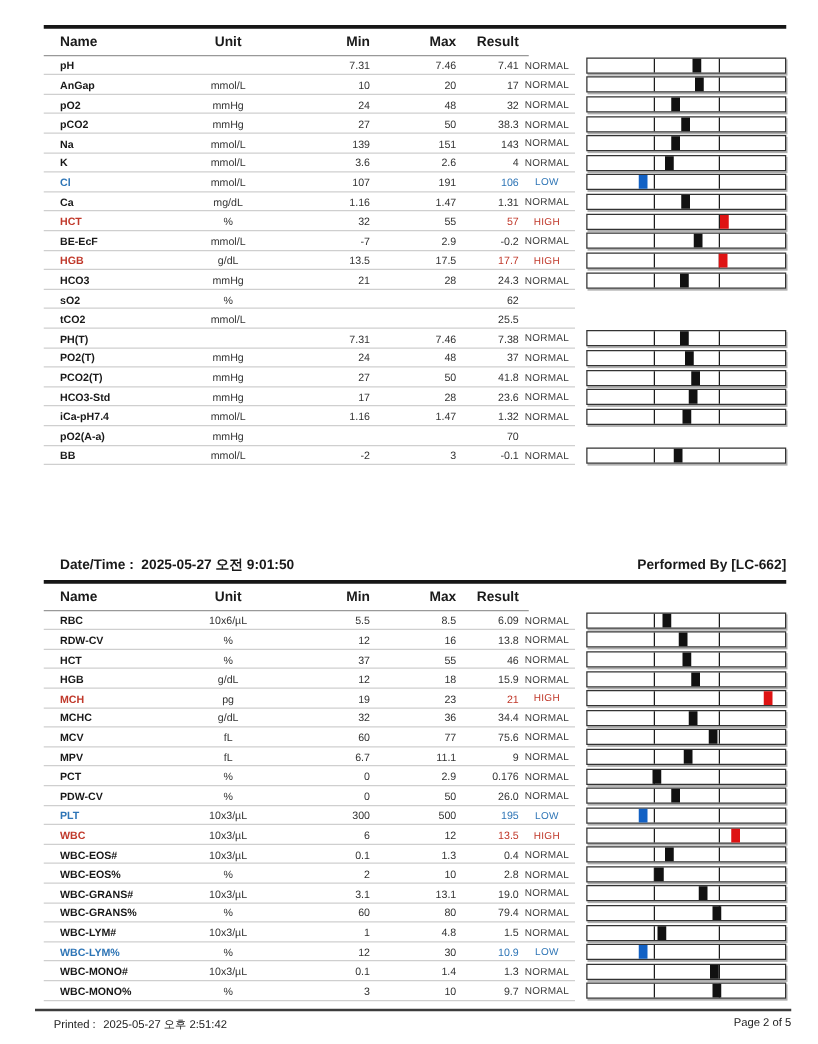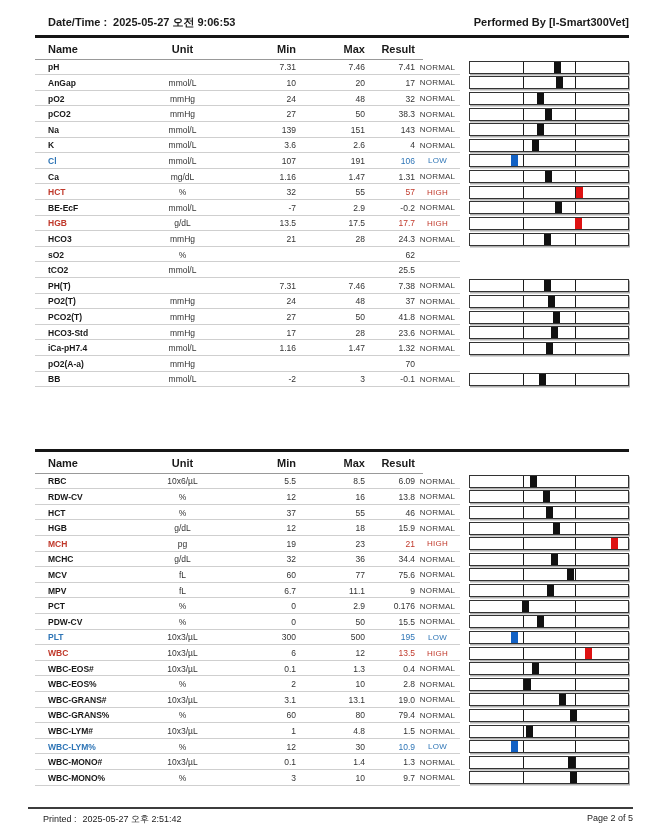--- a/index.html
+++ b/index.html
@@ -40,307 +40,307 @@
   .footer { position:absolute; top:813px; left:43px; width:590px; display:flex;
             justify-content:space-between; font-size:9px; color:#222; }
   .footer .p-label { margin-right:6px;text-align:center; }
 </style>
 </head>
 <body>
 
 <div class="page">
 
   <div class="section sec1">
+    <div class="thick-rule"></div>
+    <div class="grid-row col-head">
+      <div class="c-name">Name</div>
+      <div class="c-unit">Unit</div>
+      <div class="c-min">Min</div>
+      <div class="c-max">Max</div>
+      <div class="c-result">Result</div>
+    </div>
+    <div>
+        <div class="grid-row row">
+          <div class="c-name">pH</div>
+          <div class="c-unit"></div>
+          <div class="c-min">7.31</div>
+          <div class="c-max">7.46</div>
+          <div class="c-result">7.41</div>
+          <div class="c-status">NORMAL</div>
+          <div class="bar">
+            <span class="div" style="left: 33.33%;"></span>
+            <span class="div" style="left: 66.66%;"></span>
+            <span class="marker" style="left: 84.2778px;"></span>
+          </div>
+        </div>
+        <div class="grid-row row">
+          <div class="c-name">AnGap</div>
+          <div class="c-unit">mmol/L</div>
+          <div class="c-min">10</div>
+          <div class="c-max">20</div>
+          <div class="c-result">17</div>
+          <div class="c-status">NORMAL</div>
+          <div class="bar">
+            <span class="div" style="left: 33.33%;"></span>
+            <span class="div" style="left: 66.66%;"></span>
+            <span class="marker" style="left: 86.0333px;"></span>
+          </div>
+        </div>
+        <div class="grid-row row">
+          <div class="c-name">pO2</div>
+          <div class="c-unit">mmHg</div>
+          <div class="c-min">24</div>
+          <div class="c-max">48</div>
+          <div class="c-result">32</div>
+          <div class="c-status">NORMAL</div>
+          <div class="bar">
+            <span class="div" style="left: 33.33%;"></span>
+            <span class="div" style="left: 66.66%;"></span>
+            <span class="marker" style="left: 66.7222px;"></span>
+          </div>
+        </div>
+        <div class="grid-row row">
+          <div class="c-name">pCO2</div>
+          <div class="c-unit">mmHg</div>
+          <div class="c-min">27</div>
+          <div class="c-max">50</div>
+          <div class="c-result">38.3</div>
+          <div class="c-status">NORMAL</div>
+          <div class="bar">
+            <span class="div" style="left: 33.33%;"></span>
+            <span class="div" style="left: 66.66%;"></span>
+            <span class="marker" style="left: 75.042px;"></span>
+          </div>
+        </div>
+        <div class="grid-row row">
+          <div class="c-name">Na</div>
+          <div class="c-unit">mmol/L</div>
+          <div class="c-min">139</div>
+          <div class="c-max">151</div>
+          <div class="c-result">143</div>
+          <div class="c-status">NORMAL</div>
+          <div class="bar">
+            <span class="div" style="left: 33.33%;"></span>
+            <span class="div" style="left: 66.66%;"></span>
+            <span class="marker" style="left: 66.7222px;"></span>
+          </div>
+        </div>
+        <div class="grid-row row">
+          <div class="c-name">K</div>
+          <div class="c-unit">mmol/L</div>
+          <div class="c-min">3.6</div>
+          <div class="c-max">2.6</div>
+          <div class="c-result">4</div>
+          <div class="c-status">NORMAL</div>
+          <div class="bar">
+            <span class="div" style="left: 33.33%;"></span>
+            <span class="div" style="left: 66.66%;"></span>
+            <span class="marker" style="left: 61.5588px;"></span>
+          </div>
+        </div>
+        <div class="grid-row row">
+          <div class="c-name low-text">Cl</div>
+          <div class="c-unit">mmol/L</div>
+          <div class="c-min">107</div>
+          <div class="c-max">191</div>
+          <div class="c-result low-text">106</div>
+          <div class="c-status low-text">LOW</div>
+          <div class="bar">
+            <span class="div" style="left: 33.33%;"></span>
+            <span class="div" style="left: 66.66%;"></span>
+            <span class="marker low" style="left: 41.2667px;"></span>
+          </div>
+        </div>
+        <div class="grid-row row">
+          <div class="c-name">Ca</div>
+          <div class="c-unit">mg/dL</div>
+          <div class="c-min">1.16</div>
+          <div class="c-max">1.47</div>
+          <div class="c-result">1.31</div>
+          <div class="c-status">NORMAL</div>
+          <div class="bar">
+            <span class="div" style="left: 33.33%;"></span>
+            <span class="div" style="left: 66.66%;"></span>
+            <span class="marker" style="left: 74.6505px;"></span>
+          </div>
+        </div>
+        <div class="grid-row row">
+          <div class="c-name high-text">HCT</div>
+          <div class="c-unit">%</div>
+          <div class="c-min">32</div>
+          <div class="c-max">55</div>
+          <div class="c-result high-text">57</div>
+          <div class="c-status high-text">HIGH</div>
+          <div class="bar">
+            <span class="div" style="left: 33.33%;"></span>
+            <span class="div" style="left: 66.66%;"></span>
+            <span class="marker high" style="left: 106.413px;"></span>
+          </div>
+        </div>
+        <div class="grid-row row">
+          <div class="c-name">BE-EcF</div>
+          <div class="c-unit">mmol/L</div>
+          <div class="c-min">-7</div>
+          <div class="c-max">2.9</div>
+          <div class="c-result">-0.2</div>
+          <div class="c-status">NORMAL</div>
+          <div class="bar">
+            <span class="div" style="left: 33.33%;"></span>
+            <span class="div" style="left: 66.66%;"></span>
+            <span class="marker" style="left: 84.8098px;"></span>
+          </div>
+        </div>
+        <div class="grid-row row">
+          <div class="c-name high-text">HGB</div>
+          <div class="c-unit">g/dL</div>
+          <div class="c-min">13.5</div>
+          <div class="c-max">17.5</div>
+          <div class="c-result high-text">17.7</div>
+          <div class="c-status high-text">HIGH</div>
+          <div class="bar">
+            <span class="div" style="left: 33.33%;"></span>
+            <span class="div" style="left: 66.66%;"></span>
+            <span class="marker high" style="left: 104.993px;"></span>
+          </div>
+        </div>
+        <div class="grid-row row">
+          <div class="c-name">HCO3</div>
+          <div class="c-unit">mmHg</div>
+          <div class="c-min">21</div>
+          <div class="c-max">28</div>
+          <div class="c-result">24.3</div>
+          <div class="c-status">NORMAL</div>
+          <div class="bar">
+            <span class="div" style="left: 33.33%;"></span>
+            <span class="div" style="left: 66.66%;"></span>
+            <span class="marker" style="left: 73.9952px;"></span>
+          </div>
+        </div>
+        <div class="grid-row row">
+          <div class="c-name">sO2</div>
+          <div class="c-unit">%</div>
+          <div class="c-min"></div>
+          <div class="c-max"></div>
+          <div class="c-result">62</div>
+          <div class="c-status"></div>
+        </div>
+        <div class="grid-row row">
+          <div class="c-name">tCO2</div>
+          <div class="c-unit">mmol/L</div>
+          <div class="c-min"></div>
+          <div class="c-max"></div>
+          <div class="c-result">25.5</div>
+          <div class="c-status"></div>
+        </div>
+        <div class="grid-row row">
+          <div class="c-name">PH(T)</div>
+          <div class="c-unit"></div>
+          <div class="c-min">7.31</div>
+          <div class="c-max">7.46</div>
+          <div class="c-result">7.38</div>
+          <div class="c-status">NORMAL</div>
+          <div class="bar">
+            <span class="div" style="left: 33.33%;"></span>
+            <span class="div" style="left: 66.66%;"></span>
+            <span class="marker" style="left: 73.7444px;"></span>
+          </div>
+        </div>
+        <div class="grid-row row">
+          <div class="c-name">PO2(T)</div>
+          <div class="c-unit">mmHg</div>
+          <div class="c-min">24</div>
+          <div class="c-max">48</div>
+          <div class="c-result">37</div>
+          <div class="c-status">NORMAL</div>
+          <div class="bar">
+            <span class="div" style="left: 33.33%;"></span>
+            <span class="div" style="left: 66.66%;"></span>
+            <span class="marker" style="left: 77.6944px;"></span>
+          </div>
+        </div>
+        <div class="grid-row row">
+          <div class="c-name">PCO2(T)</div>
+          <div class="c-unit">mmHg</div>
+          <div class="c-min">27</div>
+          <div class="c-max">50</div>
+          <div class="c-result">41.8</div>
+          <div class="c-status">NORMAL</div>
+          <div class="bar">
+            <span class="div" style="left: 33.33%;"></span>
+            <span class="div" style="left: 66.66%;"></span>
+            <span class="marker" style="left: 83.0565px;"></span>
+          </div>
+        </div>
+        <div class="grid-row row">
+          <div class="c-name">HCO3-Std</div>
+          <div class="c-unit">mmHg</div>
+          <div class="c-min">17</div>
+          <div class="c-max">28</div>
+          <div class="c-result">23.6</div>
+          <div class="c-status">NORMAL</div>
+          <div class="bar">
+            <span class="div" style="left: 33.33%;"></span>
+            <span class="div" style="left: 66.66%;"></span>
+            <span class="marker" style="left: 80.7667px;"></span>
+          </div>
+        </div>
+        <div class="grid-row row">
+          <div class="c-name">iCa-pH7.4</div>
+          <div class="c-unit">mmol/L</div>
+          <div class="c-min">1.16</div>
+          <div class="c-max">1.47</div>
+          <div class="c-result">1.32</div>
+          <div class="c-status">NORMAL</div>
+          <div class="bar">
+            <span class="div" style="left: 33.33%;"></span>
+            <span class="div" style="left: 66.66%;"></span>
+            <span class="marker" style="left: 76.3495px;"></span>
+          </div>
+        </div>
+        <div class="grid-row row">
+          <div class="c-name">pO2(A-a)</div>
+          <div class="c-unit">mmHg</div>
+          <div class="c-min"></div>
+          <div class="c-max"></div>
+          <div class="c-result">70</div>
+          <div class="c-status"></div>
+        </div>
+        <div class="grid-row row">
+          <div class="c-name">BB</div>
+          <div class="c-unit">mmol/L</div>
+          <div class="c-min">-2</div>
+          <div class="c-max">3</div>
+          <div class="c-result">-0.1</div>
+          <div class="c-status">NORMAL</div>
+          <div class="bar">
+            <span class="div" style="left: 33.33%;"></span>
+            <span class="div" style="left: 66.66%;"></span>
+            <span class="marker" style="left: 69.18px;"></span>
+          </div>
+        </div>
+      </div>
+  </div>
+
+  <div class="section sec2">
     <div class="sec-head">
       <div>
-        <span class="dt-label">Date/Time :</span><span>2025-05-27  오전 9:06:53</span>
+        <span class="dt-label">Date/Time :</span><span>2025-05-27  오전 9:01:50</span>
       </div>
-      <div>Performed By [I-Smart300Vet]</div>
+      <div>Performed By [LC-662]</div>
     </div>
     <div class="thick-rule"></div>
     <div class="grid-row col-head">
       <div class="c-name">Name</div>
       <div class="c-unit">Unit</div>
       <div class="c-min">Min</div>
       <div class="c-max">Max</div>
       <div class="c-result">Result</div>
     </div>
     <div>
         <div class="grid-row row">
-          <div class="c-name">pH</div>
-          <div class="c-unit"></div>
-          <div class="c-min">7.31</div>
-          <div class="c-max">7.46</div>
-          <div class="c-result">7.41</div>
-          <div class="c-status">NORMAL</div>
-          <div class="bar">
-            <span class="div" style="left: 33.33%;"></span>
-            <span class="div" style="left: 66.66%;"></span>
-            <span class="marker" style="left: 84.2778px;"></span>
-          </div>
-        </div>
-        <div class="grid-row row">
-          <div class="c-name">AnGap</div>
-          <div class="c-unit">mmol/L</div>
-          <div class="c-min">10</div>
-          <div class="c-max">20</div>
-          <div class="c-result">17</div>
-          <div class="c-status">NORMAL</div>
-          <div class="bar">
-            <span class="div" style="left: 33.33%;"></span>
-            <span class="div" style="left: 66.66%;"></span>
-            <span class="marker" style="left: 86.0333px;"></span>
-          </div>
-        </div>
-        <div class="grid-row row">
-          <div class="c-name">pO2</div>
-          <div class="c-unit">mmHg</div>
-          <div class="c-min">24</div>
-          <div class="c-max">48</div>
-          <div class="c-result">32</div>
-          <div class="c-status">NORMAL</div>
-          <div class="bar">
-            <span class="div" style="left: 33.33%;"></span>
-            <span class="div" style="left: 66.66%;"></span>
-            <span class="marker" style="left: 66.7222px;"></span>
-          </div>
-        </div>
-        <div class="grid-row row">
-          <div class="c-name">pCO2</div>
-          <div class="c-unit">mmHg</div>
-          <div class="c-min">27</div>
-          <div class="c-max">50</div>
-          <div class="c-result">38.3</div>
-          <div class="c-status">NORMAL</div>
-          <div class="bar">
-            <span class="div" style="left: 33.33%;"></span>
-            <span class="div" style="left: 66.66%;"></span>
-            <span class="marker" style="left: 75.042px;"></span>
-          </div>
-        </div>
-        <div class="grid-row row">
-          <div class="c-name">Na</div>
-          <div class="c-unit">mmol/L</div>
-          <div class="c-min">139</div>
-          <div class="c-max">151</div>
-          <div class="c-result">143</div>
-          <div class="c-status">NORMAL</div>
-          <div class="bar">
-            <span class="div" style="left: 33.33%;"></span>
-            <span class="div" style="left: 66.66%;"></span>
-            <span class="marker" style="left: 66.7222px;"></span>
-          </div>
-        </div>
-        <div class="grid-row row">
-          <div class="c-name">K</div>
-          <div class="c-unit">mmol/L</div>
-          <div class="c-min">3.6</div>
-          <div class="c-max">2.6</div>
-          <div class="c-result">4</div>
-          <div class="c-status">NORMAL</div>
-          <div class="bar">
-            <span class="div" style="left: 33.33%;"></span>
-            <span class="div" style="left: 66.66%;"></span>
-            <span class="marker" style="left: 61.5588px;"></span>
-          </div>
-        </div>
-        <div class="grid-row row">
-          <div class="c-name low-text">Cl</div>
-          <div class="c-unit">mmol/L</div>
-          <div class="c-min">107</div>
-          <div class="c-max">191</div>
-          <div class="c-result low-text">106</div>
-          <div class="c-status low-text">LOW</div>
-          <div class="bar">
-            <span class="div" style="left: 33.33%;"></span>
-            <span class="div" style="left: 66.66%;"></span>
-            <span class="marker low" style="left: 41.2667px;"></span>
-          </div>
-        </div>
-        <div class="grid-row row">
-          <div class="c-name">Ca</div>
-          <div class="c-unit">mg/dL</div>
-          <div class="c-min">1.16</div>
-          <div class="c-max">1.47</div>
-          <div class="c-result">1.31</div>
-          <div class="c-status">NORMAL</div>
-          <div class="bar">
-            <span class="div" style="left: 33.33%;"></span>
-            <span class="div" style="left: 66.66%;"></span>
-            <span class="marker" style="left: 74.6505px;"></span>
-          </div>
-        </div>
-        <div class="grid-row row">
-          <div class="c-name high-text">HCT</div>
-          <div class="c-unit">%</div>
-          <div class="c-min">32</div>
-          <div class="c-max">55</div>
-          <div class="c-result high-text">57</div>
-          <div class="c-status high-text">HIGH</div>
-          <div class="bar">
-            <span class="div" style="left: 33.33%;"></span>
-            <span class="div" style="left: 66.66%;"></span>
-            <span class="marker high" style="left: 106.413px;"></span>
-          </div>
-        </div>
-        <div class="grid-row row">
-          <div class="c-name">BE-EcF</div>
-          <div class="c-unit">mmol/L</div>
-          <div class="c-min">-7</div>
-          <div class="c-max">2.9</div>
-          <div class="c-result">-0.2</div>
-          <div class="c-status">NORMAL</div>
-          <div class="bar">
-            <span class="div" style="left: 33.33%;"></span>
-            <span class="div" style="left: 66.66%;"></span>
-            <span class="marker" style="left: 84.8098px;"></span>
-          </div>
-        </div>
-        <div class="grid-row row">
-          <div class="c-name high-text">HGB</div>
-          <div class="c-unit">g/dL</div>
-          <div class="c-min">13.5</div>
-          <div class="c-max">17.5</div>
-          <div class="c-result high-text">17.7</div>
-          <div class="c-status high-text">HIGH</div>
-          <div class="bar">
-            <span class="div" style="left: 33.33%;"></span>
-            <span class="div" style="left: 66.66%;"></span>
-            <span class="marker high" style="left: 104.993px;"></span>
-          </div>
-        </div>
-        <div class="grid-row row">
-          <div class="c-name">HCO3</div>
-          <div class="c-unit">mmHg</div>
-          <div class="c-min">21</div>
-          <div class="c-max">28</div>
-          <div class="c-result">24.3</div>
-          <div class="c-status">NORMAL</div>
-          <div class="bar">
-            <span class="div" style="left: 33.33%;"></span>
-            <span class="div" style="left: 66.66%;"></span>
-            <span class="marker" style="left: 73.9952px;"></span>
-          </div>
-        </div>
-        <div class="grid-row row">
-          <div class="c-name">sO2</div>
-          <div class="c-unit">%</div>
-          <div class="c-min"></div>
-          <div class="c-max"></div>
-          <div class="c-result">62</div>
-          <div class="c-status"></div>
-        </div>
-        <div class="grid-row row">
-          <div class="c-name">tCO2</div>
-          <div class="c-unit">mmol/L</div>
-          <div class="c-min"></div>
-          <div class="c-max"></div>
-          <div class="c-result">25.5</div>
-          <div class="c-status"></div>
-        </div>
-        <div class="grid-row row">
-          <div class="c-name">PH(T)</div>
-          <div class="c-unit"></div>
-          <div class="c-min">7.31</div>
-          <div class="c-max">7.46</div>
-          <div class="c-result">7.38</div>
-          <div class="c-status">NORMAL</div>
-          <div class="bar">
-            <span class="div" style="left: 33.33%;"></span>
-            <span class="div" style="left: 66.66%;"></span>
-            <span class="marker" style="left: 73.7444px;"></span>
-          </div>
-        </div>
-        <div class="grid-row row">
-          <div class="c-name">PO2(T)</div>
-          <div class="c-unit">mmHg</div>
-          <div class="c-min">24</div>
-          <div class="c-max">48</div>
-          <div class="c-result">37</div>
-          <div class="c-status">NORMAL</div>
-          <div class="bar">
-            <span class="div" style="left: 33.33%;"></span>
-            <span class="div" style="left: 66.66%;"></span>
-            <span class="marker" style="left: 77.6944px;"></span>
-          </div>
-        </div>
-        <div class="grid-row row">
-          <div class="c-name">PCO2(T)</div>
-          <div class="c-unit">mmHg</div>
-          <div class="c-min">27</div>
-          <div class="c-max">50</div>
-          <div class="c-result">41.8</div>
-          <div class="c-status">NORMAL</div>
-          <div class="bar">
-            <span class="div" style="left: 33.33%;"></span>
-            <span class="div" style="left: 66.66%;"></span>
-            <span class="marker" style="left: 83.0565px;"></span>
-          </div>
-        </div>
-        <div class="grid-row row">
-          <div class="c-name">HCO3-Std</div>
-          <div class="c-unit">mmHg</div>
-          <div class="c-min">17</div>
-          <div class="c-max">28</div>
-          <div class="c-result">23.6</div>
-          <div class="c-status">NORMAL</div>
-          <div class="bar">
-            <span class="div" style="left: 33.33%;"></span>
-            <span class="div" style="left: 66.66%;"></span>
-            <span class="marker" style="left: 80.7667px;"></span>
-          </div>
-        </div>
-        <div class="grid-row row">
-          <div class="c-name">iCa-pH7.4</div>
-          <div class="c-unit">mmol/L</div>
-          <div class="c-min">1.16</div>
-          <div class="c-max">1.47</div>
-          <div class="c-result">1.32</div>
-          <div class="c-status">NORMAL</div>
-          <div class="bar">
-            <span class="div" style="left: 33.33%;"></span>
-            <span class="div" style="left: 66.66%;"></span>
-            <span class="marker" style="left: 76.3495px;"></span>
-          </div>
-        </div>
-        <div class="grid-row row">
-          <div class="c-name">pO2(A-a)</div>
-          <div class="c-unit">mmHg</div>
-          <div class="c-min"></div>
-          <div class="c-max"></div>
-          <div class="c-result">70</div>
-          <div class="c-status"></div>
-        </div>
-        <div class="grid-row row">
-          <div class="c-name">BB</div>
-          <div class="c-unit">mmol/L</div>
-          <div class="c-min">-2</div>
-          <div class="c-max">3</div>
-          <div class="c-result">-0.1</div>
-          <div class="c-status">NORMAL</div>
-          <div class="bar">
-            <span class="div" style="left: 33.33%;"></span>
-            <span class="div" style="left: 66.66%;"></span>
-            <span class="marker" style="left: 69.18px;"></span>
-          </div>
-        </div>
-      </div>
-  </div>
-
-  <div class="section sec2">
-    <div class="thick-rule"></div>
-    <div class="grid-row col-head">
-      <div class="c-name">Name</div>
-      <div class="c-unit">Unit</div>
-      <div class="c-min">Min</div>
-      <div class="c-max">Max</div>
-      <div class="c-result">Result</div>
-    </div>
-    <div>
-        <div class="grid-row row">
           <div class="c-name">RBC</div>
           <div class="c-unit">10x6/µL</div>
           <div class="c-min">5.5</div>
           <div class="c-max">8.5</div>
           <div class="c-result">6.09</div>
           <div class="c-status">NORMAL</div>
           <div class="bar">
             <span class="div" style="left: 33.33%;"></span>
             <span class="div" style="left: 66.66%;"></span>
             <span class="marker" style="left: 59.5244px;"></span>
@@ -448,21 +448,21 @@
             <span class="div" style="left: 33.33%;"></span>
             <span class="div" style="left: 66.66%;"></span>
             <span class="marker" style="left: 52.363px;"></span>
           </div>
         </div>
         <div class="grid-row row">
           <div class="c-name">PDW-CV</div>
           <div class="c-unit">%</div>
           <div class="c-min">0</div>
           <div class="c-max">50</div>
-          <div class="c-result">15.5</div>
+          <div class="c-result">26.0</div>
           <div class="c-status">NORMAL</div>
           <div class="bar">
             <span class="div" style="left: 33.33%;"></span>
             <span class="div" style="left: 66.66%;"></span>
             <span class="marker" style="left: 67.4947px;"></span>
           </div>
         </div>
         <div class="grid-row row">
           <div class="c-name low-text">PLT</div>
           <div class="c-unit">10x3/µL</div>

